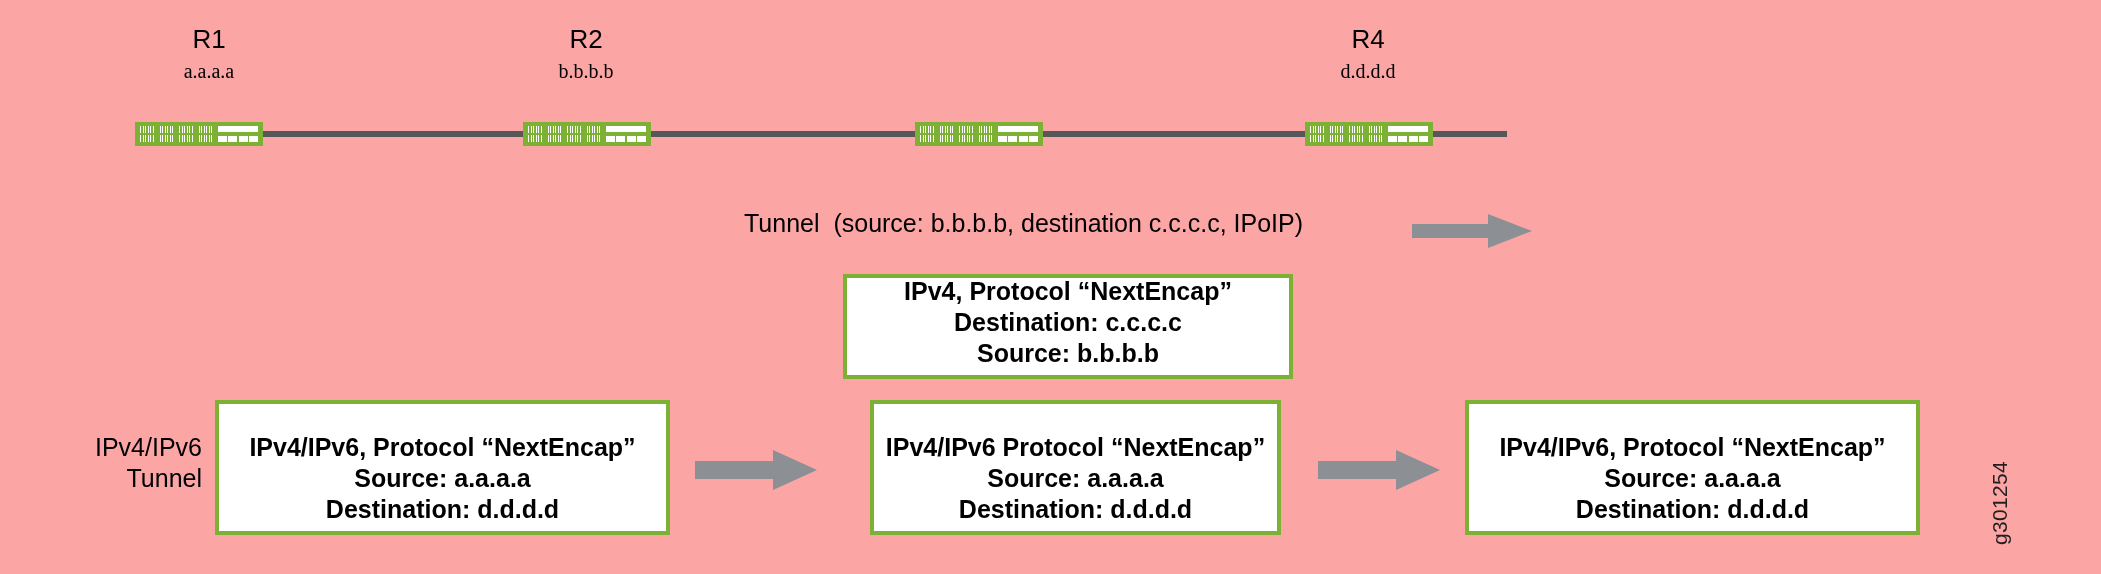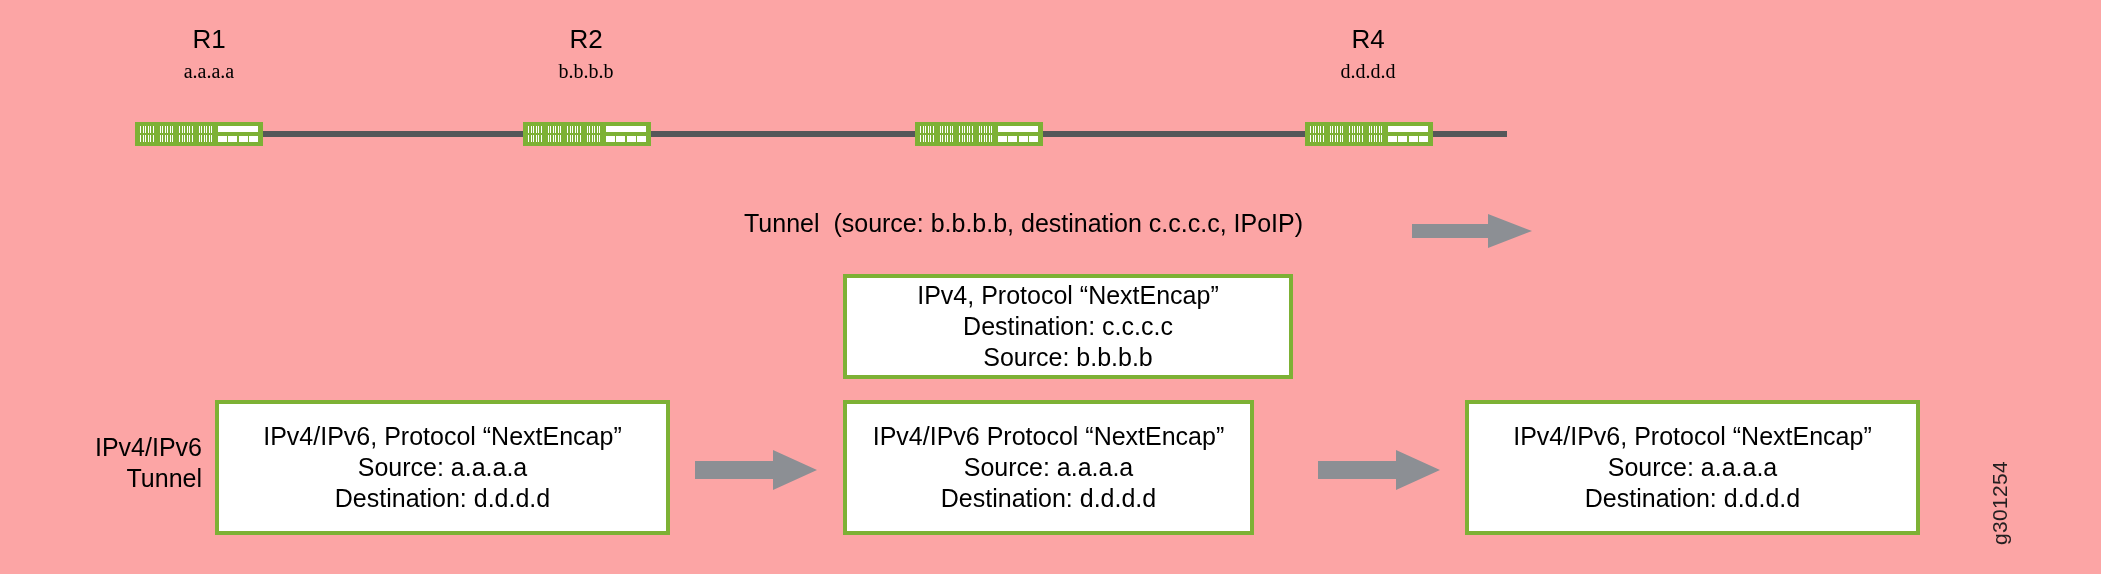--- a/index.html
+++ b/index.html
@@ -112,23 +112,24 @@
 
   
   .packet-box {
     position: absolute;
     box-sizing: border-box;
     border: 4px solid #7DB135;
     background: #ffffff;
     display: flex;
     flex-direction: column;
     align-items: center;
-    justify-content: center;
+    justify-content: flex-end;
     text-align: center;
     padding: 6px 10px;
+    font-weight: bold;
   }
   .packet-line {
     font-size: 25px;
     line-height: 31px;
     white-space: nowrap;
     color: #000;
   }
 
   
   .payload-caption {
@@ -465,21 +466,21 @@
   <div class="packet-box" style="left:215px; top:400px; width:455px; height:135px;">
     <div class="packet-line">IPv4/IPv6, Protocol “NextEncap”</div>
     <div class="packet-line">Source: a.a.a.a</div>
     <div class="packet-line">Destination: d.d.d.d</div>
   </div>
 
   <svg class="block-arrow" style="left:695px; top:450px;" width="122" height="40" viewBox="0 0 122 40">
     <polygon points="0,11 78,11 78,0 122,20 78,40 78,29 0,29" fill="#8c8f94"></polygon>
   </svg>
 
-  <div class="packet-box" style="left:843px; top:400px; width:411px; height:135px;">
+  <div class="packet-box" style="left:870px; top:400px; width:411px; height:135px;">
     <div class="packet-line">IPv4/IPv6 Protocol “NextEncap”</div>
     <div class="packet-line">Source: a.a.a.a</div>
     <div class="packet-line">Destination: d.d.d.d</div>
   </div>
 
   <svg class="block-arrow" style="left:1318px; top:450px;" width="122" height="40" viewBox="0 0 122 40">
     <polygon points="0,11 78,11 78,0 122,20 78,40 78,29 0,29" fill="#8c8f94"></polygon>
   </svg>
 
   <div class="packet-box" style="left:1465px; top:400px; width:455px; height:135px;">

